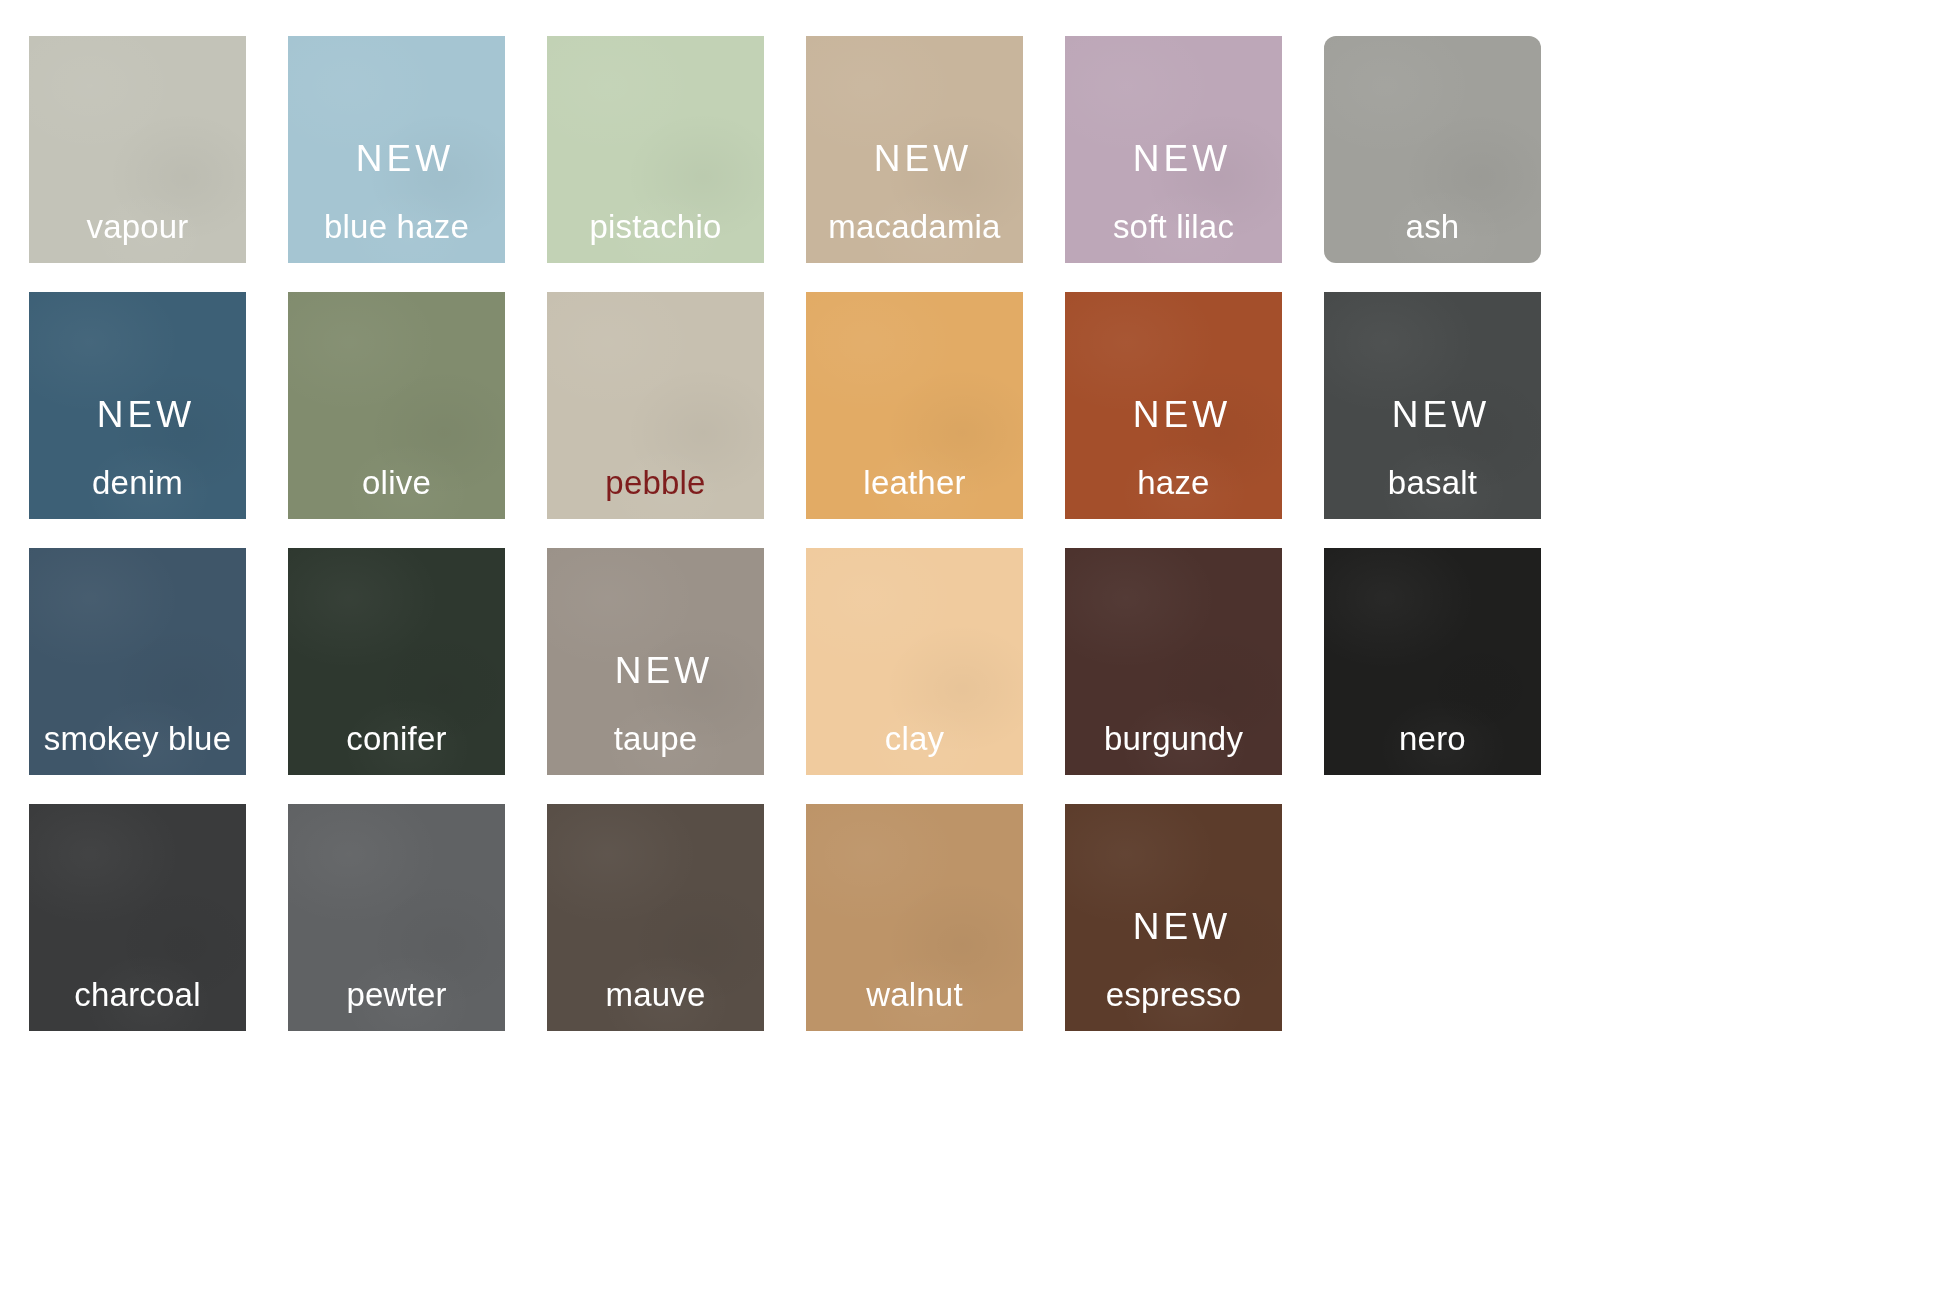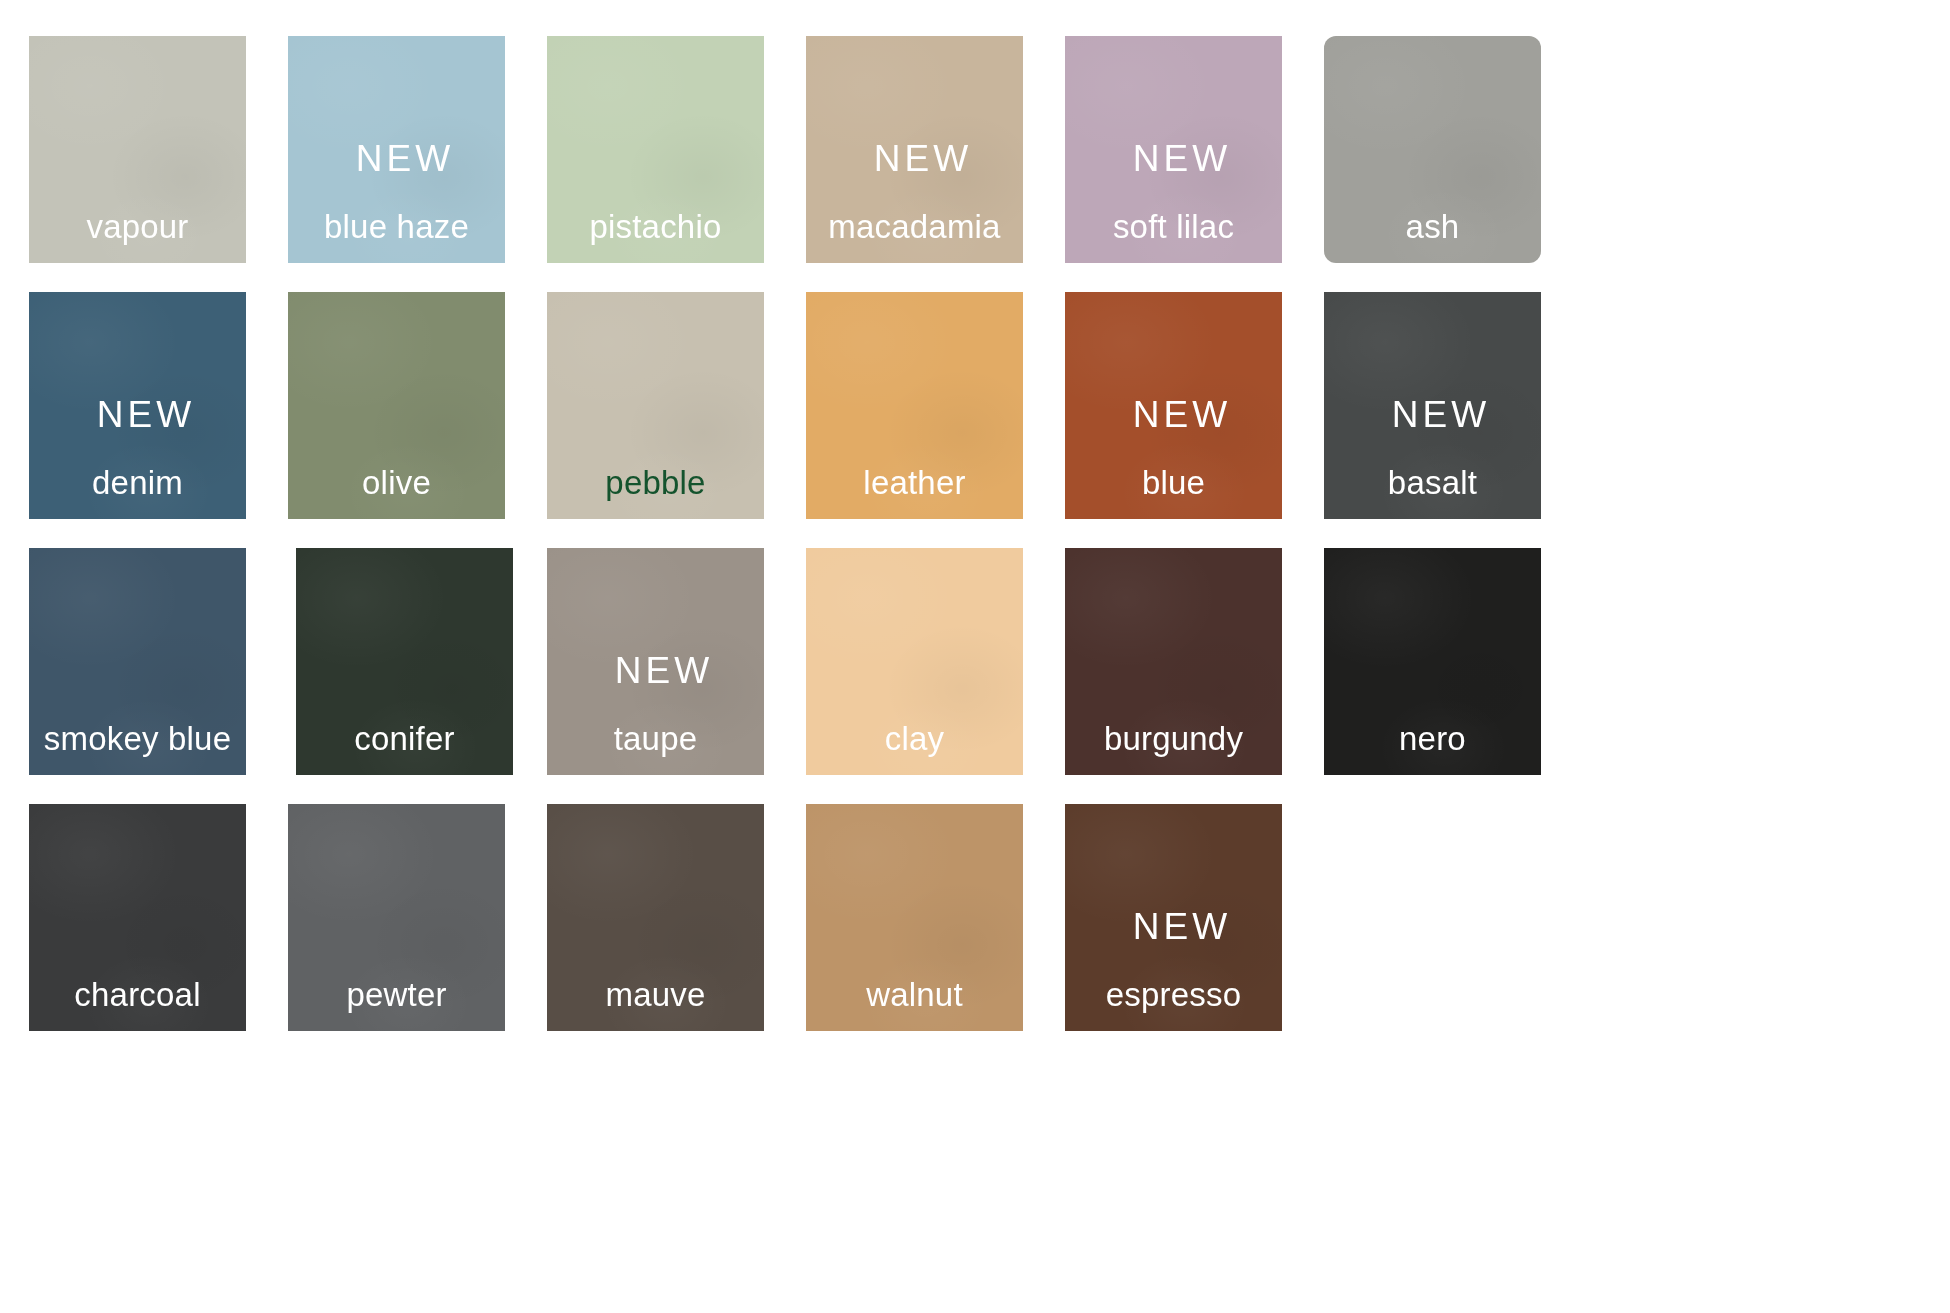--- a/index.html
+++ b/index.html
@@ -104,37 +104,37 @@
       <span class="swatch-label" style="color: rgb(255, 255, 255);">ash</span>
     </div>
     <div class="swatch" style="background: rgb(61, 96, 118);">
       <span class="swatch-new" style="color: rgb(255, 255, 255);">NEW</span>
       <span class="swatch-label" style="color: rgb(255, 255, 255);">denim</span>
     </div>
     <div class="swatch" style="background: rgb(129, 140, 110);">
       <span class="swatch-label" style="color: rgb(255, 255, 255);">olive</span>
     </div>
     <div class="swatch" style="background: rgb(199, 192, 176);">
-      <span class="swatch-label" style="color: #14532d;">pebble</span>
+      <span class="swatch-label" style="color: #7f1d1d;">pebble</span>
     </div>
     <div class="swatch" style="background: rgb(226, 171, 101);">
       <span class="swatch-label" style="color: rgb(255, 255, 255);">leather</span>
     </div>
     <div class="swatch" style="background: rgb(164, 79, 43);">
       <span class="swatch-new" style="color: rgb(255, 255, 255);">NEW</span>
-      <span class="swatch-label" style="color: rgb(255, 255, 255);">blue</span>
+      <span class="swatch-label" style="color: rgb(255, 255, 255);">haze</span>
     </div>
     <div class="swatch" style="background: rgb(71, 74, 74);">
       <span class="swatch-new" style="color: rgb(255, 255, 255);">NEW</span>
       <span class="swatch-label" style="color: rgb(255, 255, 255);">basalt</span>
     </div>
     <div class="swatch" style="background: rgb(63, 86, 105);">
       <span class="swatch-label" style="color: rgb(255, 255, 255);">smokey blue</span>
     </div>
-    <div class="swatch" style="background: rgb(46, 56, 47); margin-left: 8px;">
+    <div class="swatch" style="background: rgb(46, 56, 47);">
       <span class="swatch-label" style="color: rgb(255, 255, 255);">conifer</span>
     </div>
     <div class="swatch" style="background: rgb(155, 146, 137);">
       <span class="swatch-new" style="color: rgb(255, 255, 255);">NEW</span>
       <span class="swatch-label" style="color: rgb(255, 255, 255);">taupe</span>
     </div>
     <div class="swatch" style="background: rgb(240, 203, 158);">
       <span class="swatch-label" style="color: rgb(255, 255, 255);">clay</span>
     </div>
     <div class="swatch" style="background: rgb(76, 50, 45);">

